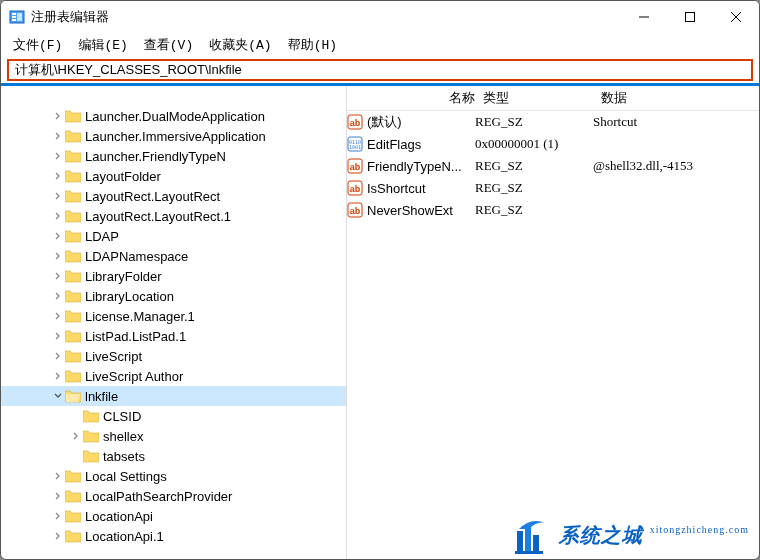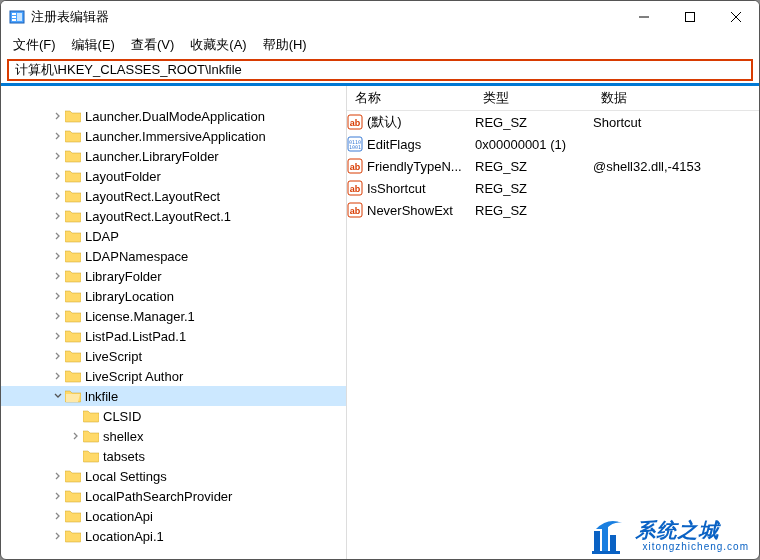--- a/index.html
+++ b/index.html
@@ -2,46 +2,46 @@
 <html><head>
 <meta charset="utf-8">
 <style>
 html,body{margin:0;padding:0;font-family:"Microsoft YaHei","Segoe UI",sans-serif;font-size:13px;color:#000;background:#888;}
 .window{width:760px;height:560px;background:#fff;border:1px solid #555;border-radius:6px;overflow:hidden;position:relative;box-sizing:border-box;}
 .titlebar{height:32px;display:flex;align-items:center;padding-left:8px;background:#fff;}
 .titlebar .appicon{width:16px;height:16px;margin-right:6px;display:flex;align-items:center;justify-content:center;}
 .titlebar .title{flex:1;font-size:13px;}
 .winbtns{display:flex;height:32px;}
 .winbtn{width:46px;display:flex;align-items:center;justify-content:center;cursor:default;}
-.menubar{height:24px;display:flex;align-items:center;padding:0 6px;gap:4px;background:#fff;}
+.menubar{height:24px;display:flex;align-items:center;padding:0 6px;gap:4px;background:#fff;font-family:Liberation Mono, monospace;}
 .menuitem{padding:2px 6px;cursor:default;font-size:13px;}
 .addrbar{height:22px;border:2px solid #d83b01;margin:2px 6px 0 6px;display:flex;align-items:center;padding:0 4px;background:#fff;position:relative;box-sizing:border-box;}
 .addrbar input{border:none;outline:none;flex:1;font-size:13px;font-family:inherit;background:transparent;}
 .bluebar{height:3px;background:#0078d4;margin-top:2px;}
 .workarea{display:flex;height:calc(560px - 32px - 24px - 26px - 3px);}
 .treepane{width:345px;overflow:auto;border-right:1px solid #ddd;padding-top:20px;}
 .listpane{flex:1;overflow:auto;position:relative;}
 .tree-row{display:flex;align-items:center;height:20px;padding-left:8px;white-space:nowrap;cursor:default;}
 .tree-row.selected{background:#cce8ff;}
 .indent{display:inline-block;}
 .expander{width:14px;display:inline-flex;align-items:center;justify-content:center;color:#666;}
 .folder{width:16px;height:14px;margin:0 4px 0 0;display:inline-flex;align-items:center;justify-content:center;}
 .label{font-size:13px;}
 .list-header{display:flex;height:24px;align-items:center;border-bottom:1px solid #e5e5e5;background:#fff;font-size:13px;}
 .list-header .col{padding-left:8px;color:#000;}
-.col1{width:120px;}
+.col1{width:120px;text-align:right;}
 .col2{width:110px;}
 .col3{flex:1;}
 .list-row{display:flex;height:22px;align-items:center;font-size:13px;cursor:default;}
-.list-row .col{padding-left:8px;overflow:hidden;text-overflow:ellipsis;white-space:nowrap;}
+.list-row .col{padding-left:8px;overflow:hidden;text-overflow:ellipsis;white-space:nowrap;font-family:Liberation Serif, serif;}
 .valicon{width:16px;height:16px;margin-right:4px;display:inline-flex;align-items:center;justify-content:center;flex-shrink:0;}
 .col1wrap{display:flex;align-items:center;width:120px;}
 .watermark{position:absolute;right:10px;bottom:6px;display:flex;align-items:center;gap:8px;}
 .watermark .wmicon{width:40px;height:40px;}
-.wmtext{display:flex;flex-direction:column;line-height:1.1;}
+.wmtext{display:flex;flex-direction:row;line-height:1.1;font-family:Liberation Serif, serif;}
 .wmtext .cn{font-size:20px;font-weight:700;font-style:italic;color:#0a62c4;letter-spacing:1px;}
 .wmtext .url{font-size:10px;color:#0a62c4;letter-spacing:1px;margin-left:7px;}
 </style>
 </head>
 <body>
 
 <div class="window">
 
   <div class="titlebar">
     <span class="appicon">
@@ -122,21 +122,21 @@
           <span class="expander">
             <svg width="8" height="8" viewBox="0 0 8 8">
               <path d="M2 1l3 3-3 3" fill="none" stroke="#888" stroke-width="1.3"></path>
             </svg>
           </span>
           <span class="folder">
             <svg width="16" height="14" viewBox="0 0 16 14">
               <path d="M0 2h5l2 2h9v8a1 1 0 0 1-1 1H1a1 1 0 0 1-1-1z" fill="#ffd968" stroke="#c9a227" stroke-width="0.5"></path>
             </svg>
           </span>
-          <span class="label">Launcher.LibraryFolder</span>
+          <span class="label">Launcher.FriendlyTypeN</span>
         </div>
         <div class="tree-row">
           <span class="indent" style="width: 42px;"></span>
           <span class="expander">
             <svg width="8" height="8" viewBox="0 0 8 8">
               <path d="M2 1l3 3-3 3" fill="none" stroke="#888" stroke-width="1.3"></path>
             </svg>
           </span>
           <span class="folder">
             <svg width="16" height="14" viewBox="0 0 16 14">

